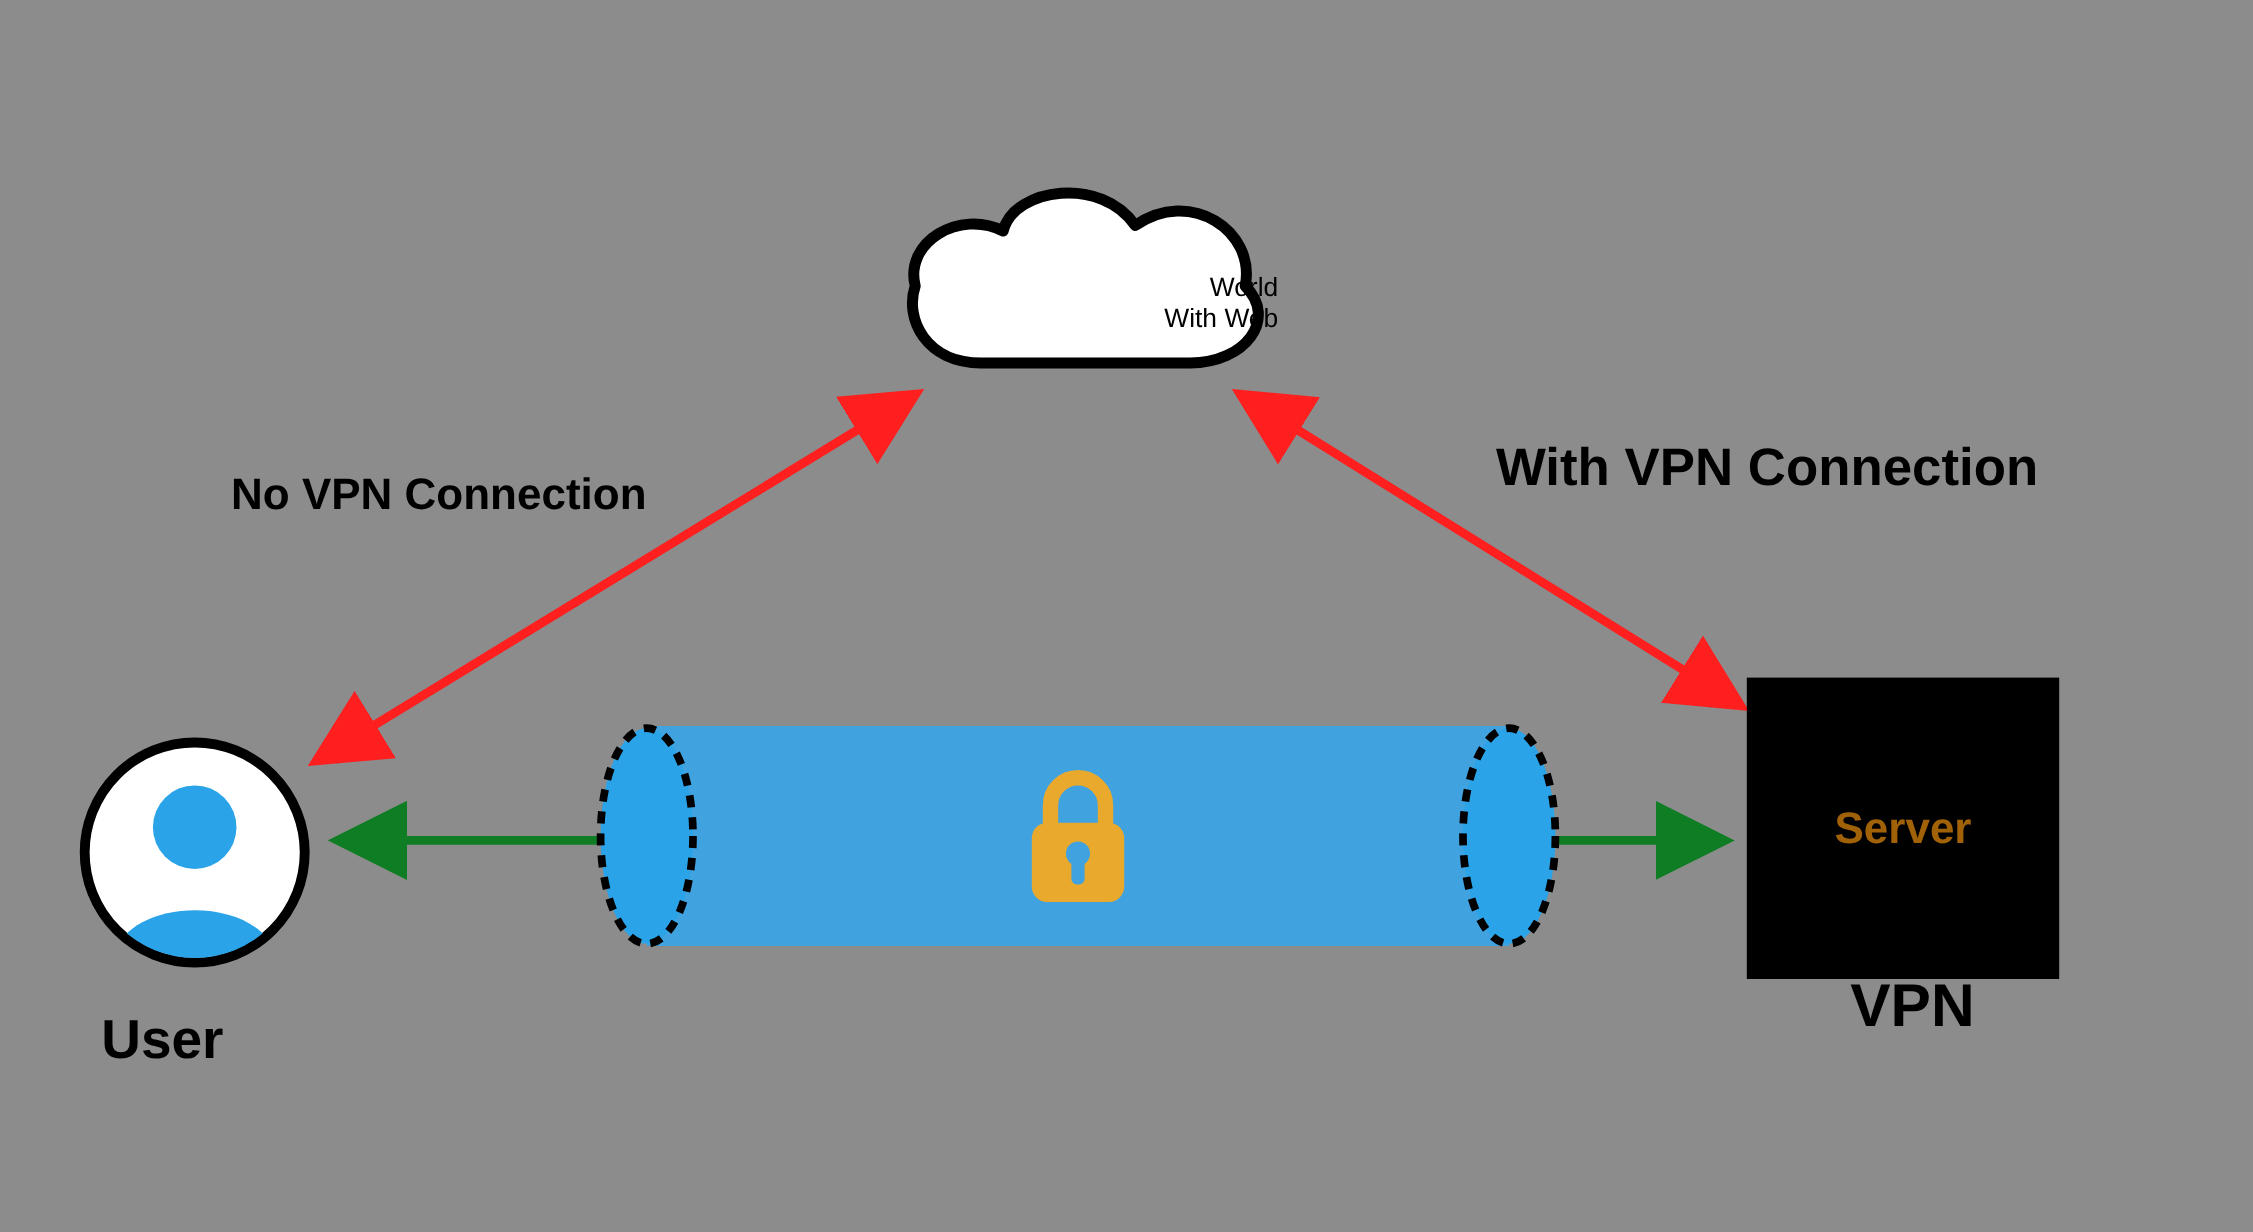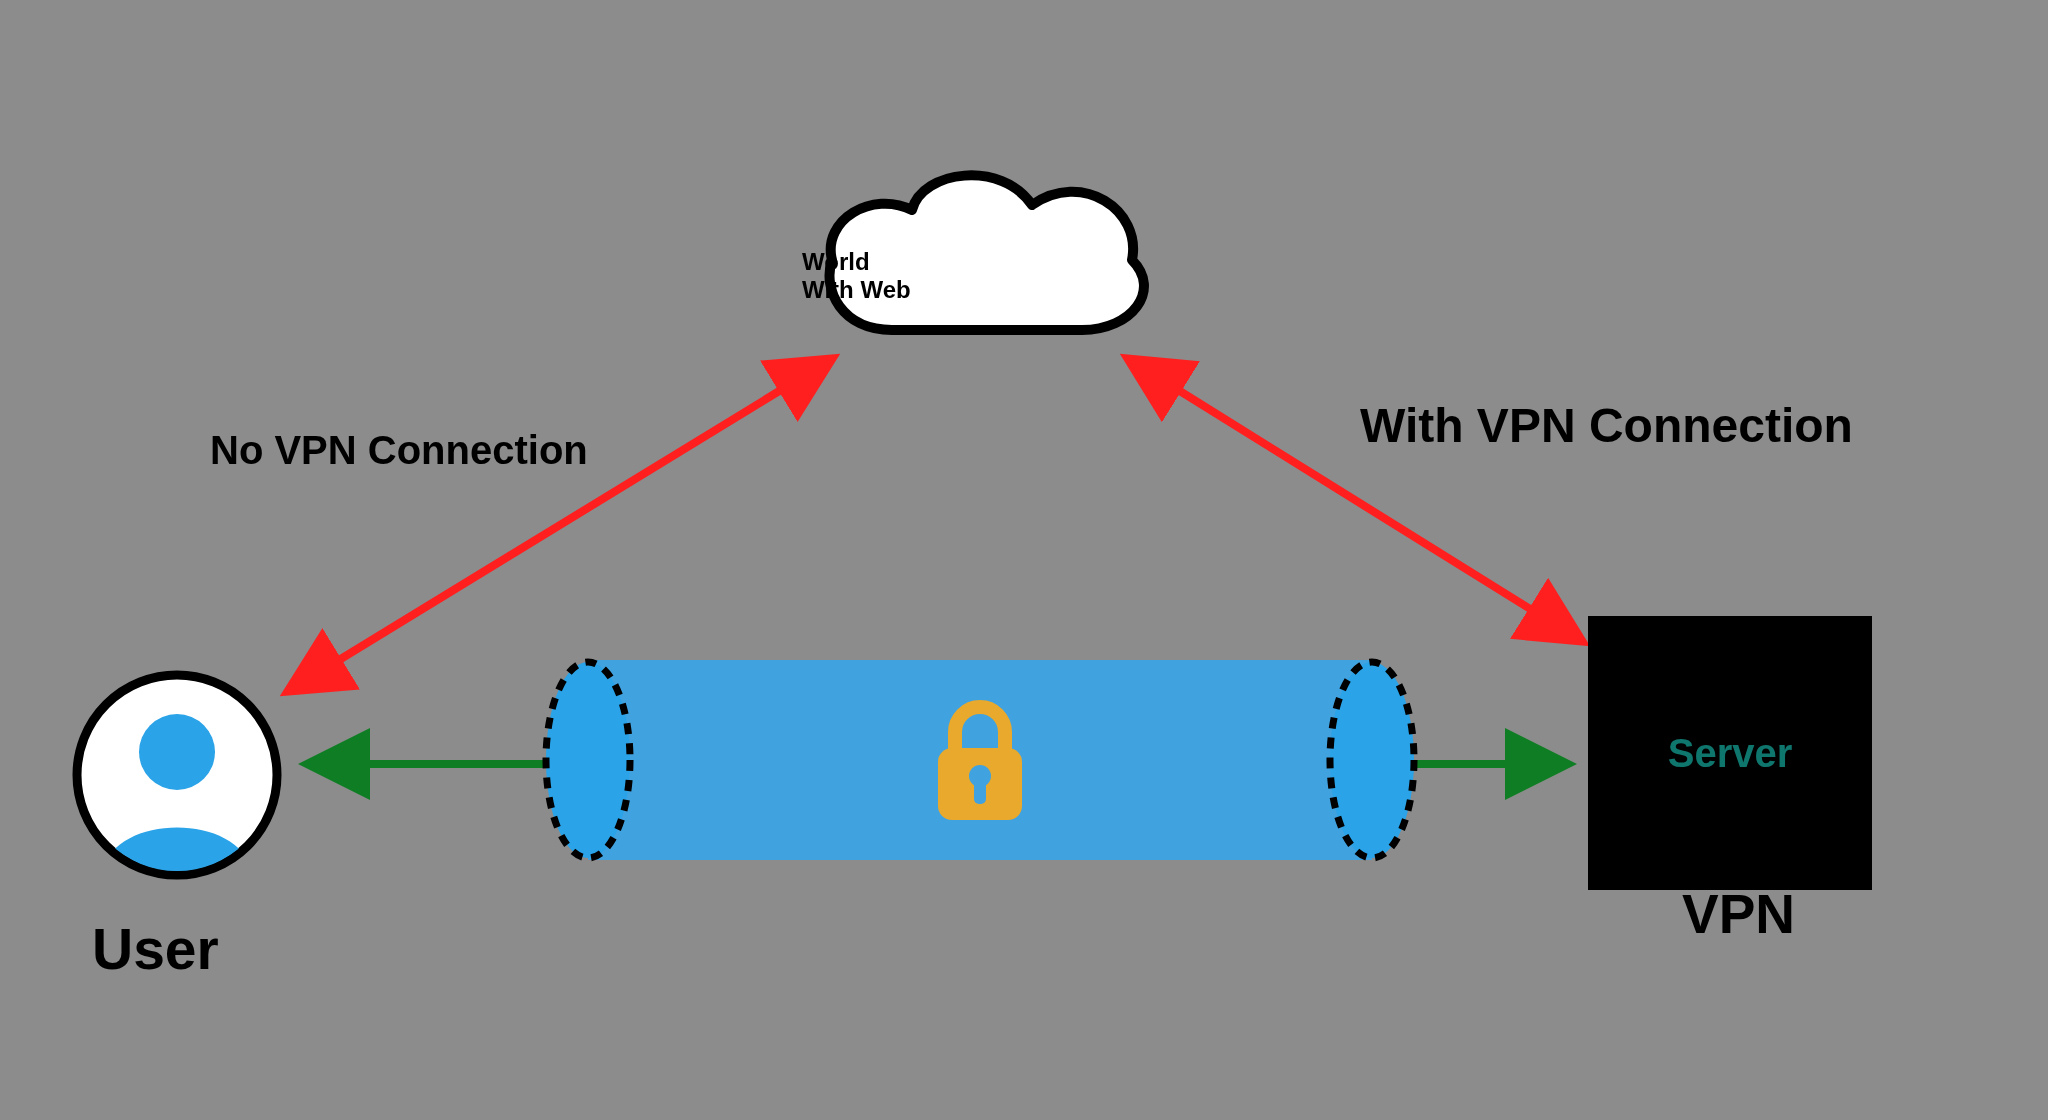--- a/index.html
+++ b/index.html
@@ -29,58 +29,58 @@
     position: absolute;
     left: 802px;
     top: 150px;
     width: 360px;
     height: 220px;
   }
   .cloud-label {
     position: absolute;
     left: 0; right: 0;
     top: 98px;
-    text-align: left;
+    text-align: right;
     font-size: 24px;
     line-height: 28px;
     color: #000;
-    font-weight: 700;
+    font-weight: 400;
   }
 
   
   .user-wrap {
     position: absolute;
     left: 72px;
     top: 670px;
     width: 210px;
     height: 210px;
   }
   .user-label {
     position: absolute;
     left: 92px;
     top: 916px;
-    font-size: 57px;
+    font-size: 50px;
     font-weight: 700;
     color: #000;
   }
 
   
   .server-box {
     position: absolute;
     left: 1588px;
     top: 616px;
     width: 284px;
     height: 274px;
     background: #000;
     display: flex;
     align-items: center;
     justify-content: center;
   }
   .server-text {
-    color: #0f766e;
+    color: #a16207;
     font-size: 40px;
     font-weight: 700;
   }
   .vpn-label {
     position: absolute;
     left: 1682px;
     top: 882px;
     font-size: 55px;
     font-weight: 700;
     color: #000;

